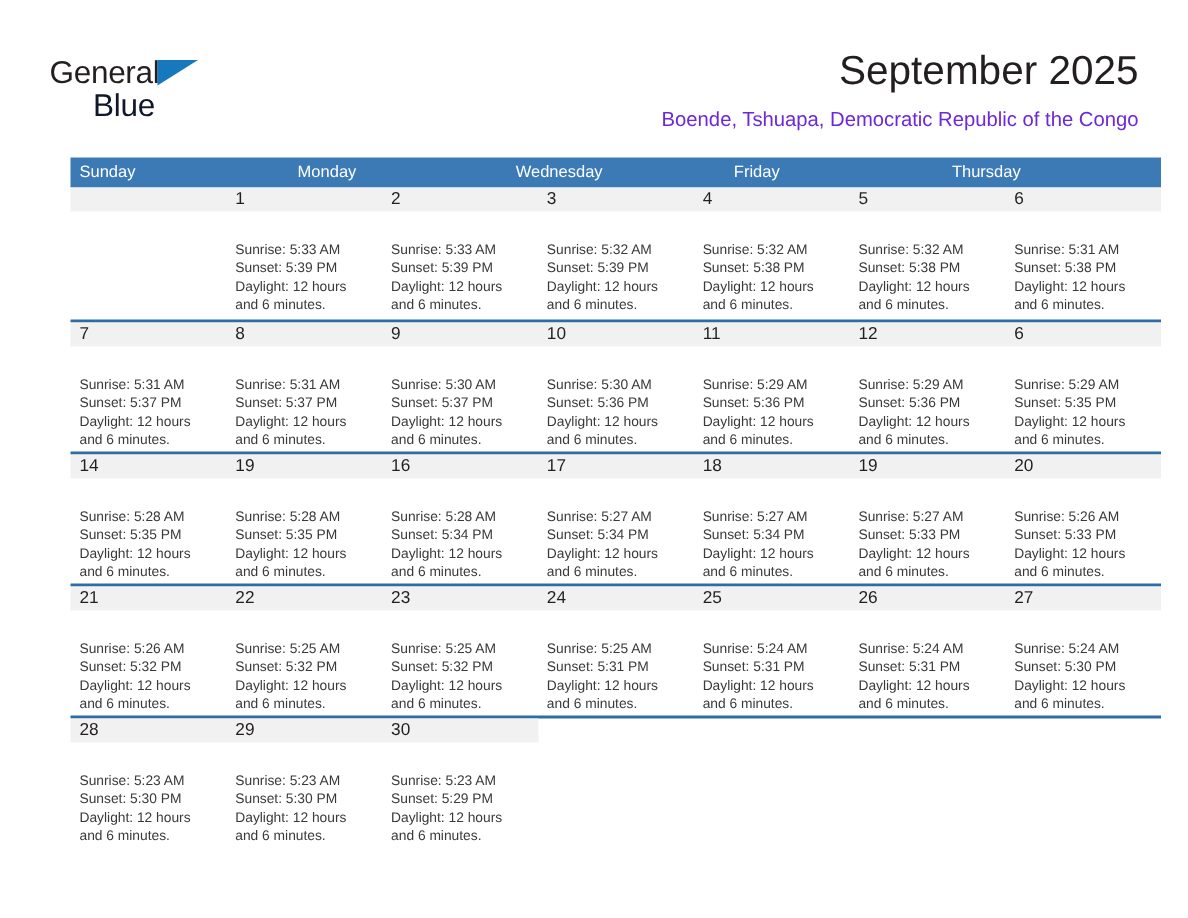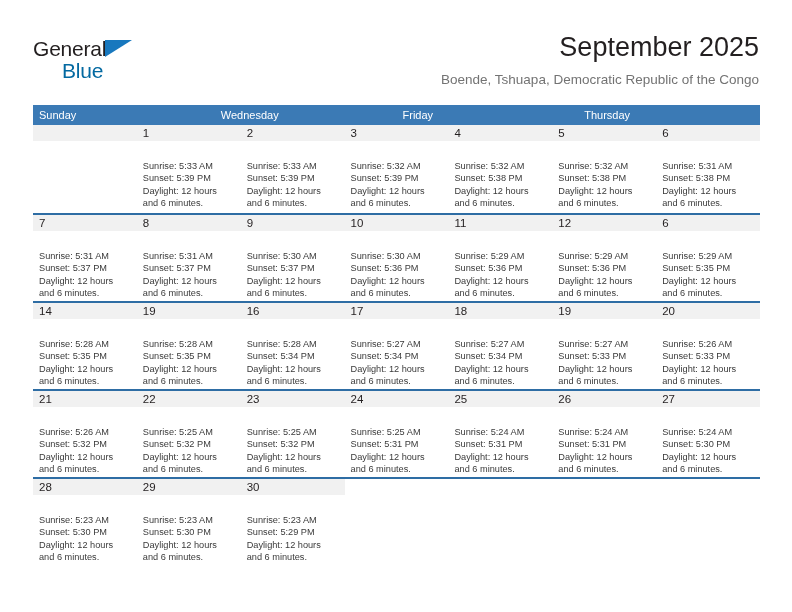--- a/index.html
+++ b/index.html
@@ -59,48 +59,48 @@
     height: 0;
     border-left: 27px solid #1878be;
     border-bottom: 17px solid transparent;
   }
   .logo-blue {
     position: absolute;
     left: 29px;
     top: 23px;
     font-size: 21px;
     letter-spacing: -0.2px;
-    color: #0369a1;
+    color: #0f172a;
     font-family: "Liberation Sans", sans-serif;
   }
 
   .title-block {
     position: absolute;
     right: 33px;
     top: 30px;
     text-align: right;
   }
   .month-title {
     font-size: 27px;
     color: #231f20;
     line-height: 34px;
     white-space: nowrap;
   }
   .location-subtitle {
     font-size: 13.5px;
-    color: #737373;
+    color: #6d28d9;
     line-height: 20px;
     margin-top: 6px;
     white-space: nowrap;
   }
 
   
   .calendar {
     position: absolute;
-    left: 33px;
+    left: 47px;
     top: 105px;
     width: 727px;
   }
 
   .dow-header {
     display: flex;
     background: #3b7ab5;
     height: 20px;
   }
   .dow-cell {
@@ -180,20 +180,21 @@
     <div class="title-block">
       <div class="month-title">September 2025</div>
       <div class="location-subtitle">Boende, Tshuapa, Democratic Republic of the Congo</div>
     </div>
 
   </div>
 
   <div class="calendar">
     <div class="dow-header">
         <div class="dow-cell">Sunday</div>
+        <div class="dow-cell">Monday</div>
         <div class="dow-cell">Wednesday</div>
         <div class="dow-cell">Friday</div>
         <div class="dow-cell">Thursday</div>
       </div>
     <div id="weeks-container">
         <div class="week-row">
           <div class="week-band" style="width: 100%;"></div>
           <div class="week-cells">
             <div class="day-cell"></div>
             <div class="day-cell">

